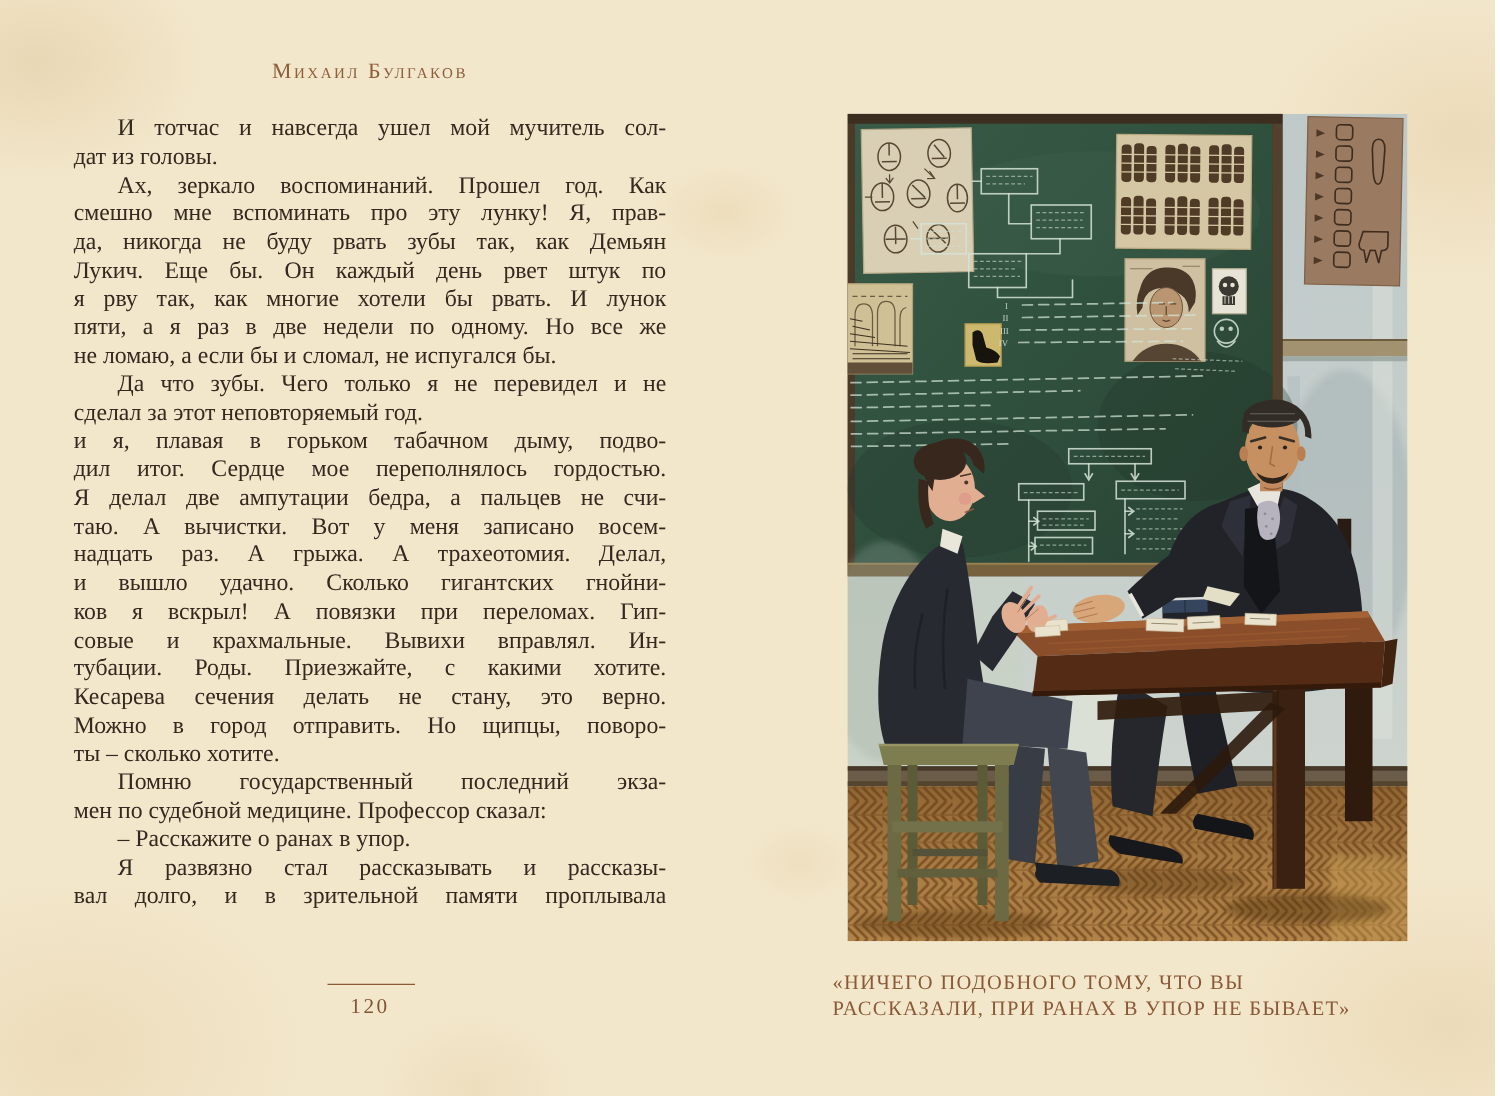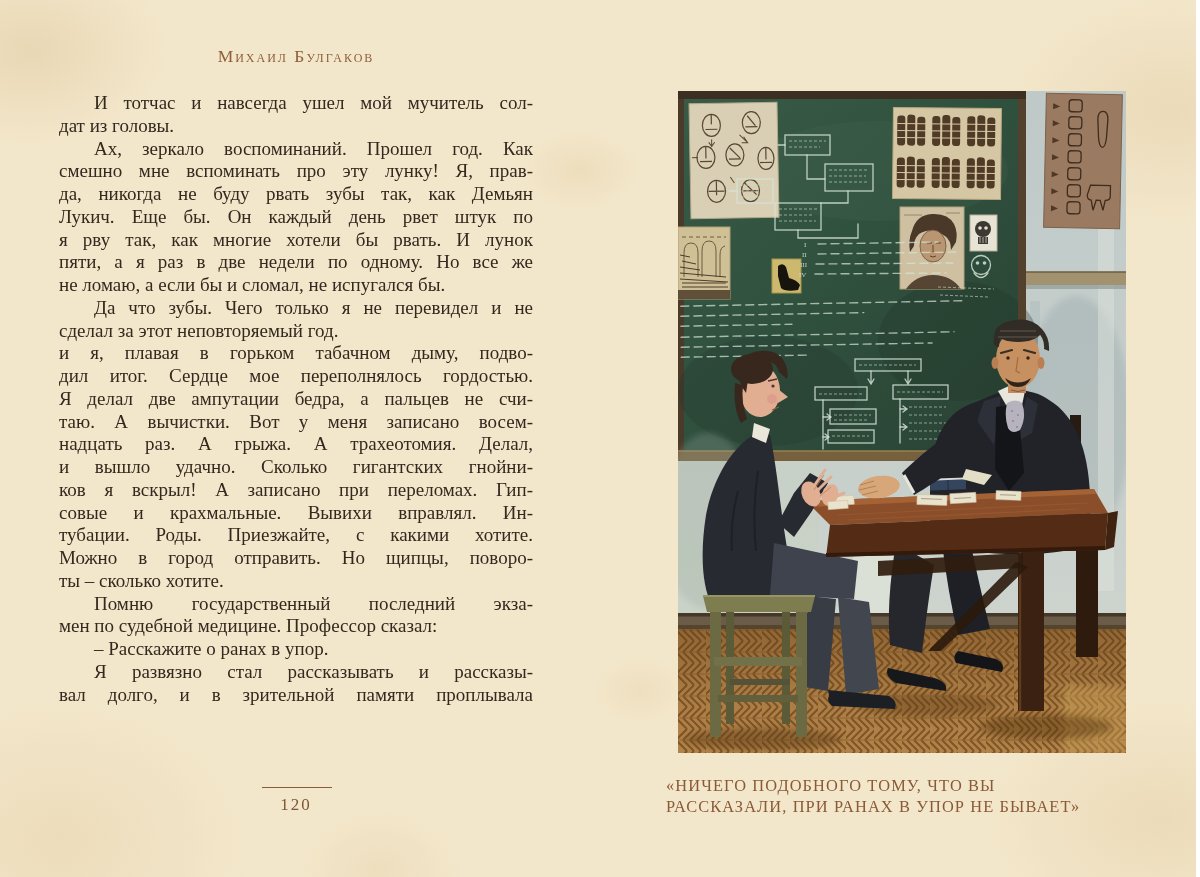--- a/index.html
+++ b/index.html
@@ -69,23 +69,24 @@
         <div class="line just">пяти, а я раз в две недели по одному. Но все же</div>
         <div class="line">не ломаю, а если бы и сломал, не испугался бы.</div>
         <div class="line indent just">Да что зубы. Чего только я не перевидел и не</div>
         <div class="line">сделал за этот неповторяемый год.</div>
         <div class="line just">и я, плавая в горьком табачном дыму, подво-</div>
         <div class="line just">дил итог. Сердце мое переполнялось гордостью.</div>
         <div class="line just">Я делал две ампутации бедра, а пальцев не счи-</div>
         <div class="line just">таю. А вычистки. Вот у меня записано восем-</div>
         <div class="line just">надцать раз. А грыжа. А трахеотомия. Делал,</div>
         <div class="line just">и вышло удачно. Сколько гигантских гнойни-</div>
-        <div class="line just">ков я вскрыл! А записано при переломах. Гип-</div>
+        <div class="line just">ков я вскрыл! А повязки при переломах. Гип-</div>
         <div class="line just">совые и крахмальные. Вывихи вправлял. Ин-</div>
         <div class="line just">тубации. Роды. Приезжайте, с какими хотите.</div>
+        <div class="line just">Кесарева сечения делать не стану, это верно.</div>
         <div class="line just">Можно в город отправить. Но щипцы, поворо-</div>
         <div class="line">ты – сколько хотите.</div>
         <div class="line indent just">Помню государственный последний экза-</div>
         <div class="line">мен по судебной медицине. Профессор сказал:</div>
         <div class="line indent">– Расскажите о ранах в упор.</div>
         <div class="line indent just">Я развязно стал рассказывать и рассказы-</div>
         <div class="line just">вал долго, и в зрительной памяти проплывала</div>
       </div>
     <div class="footer-rule"></div>
     <div class="page-number">120</div>

